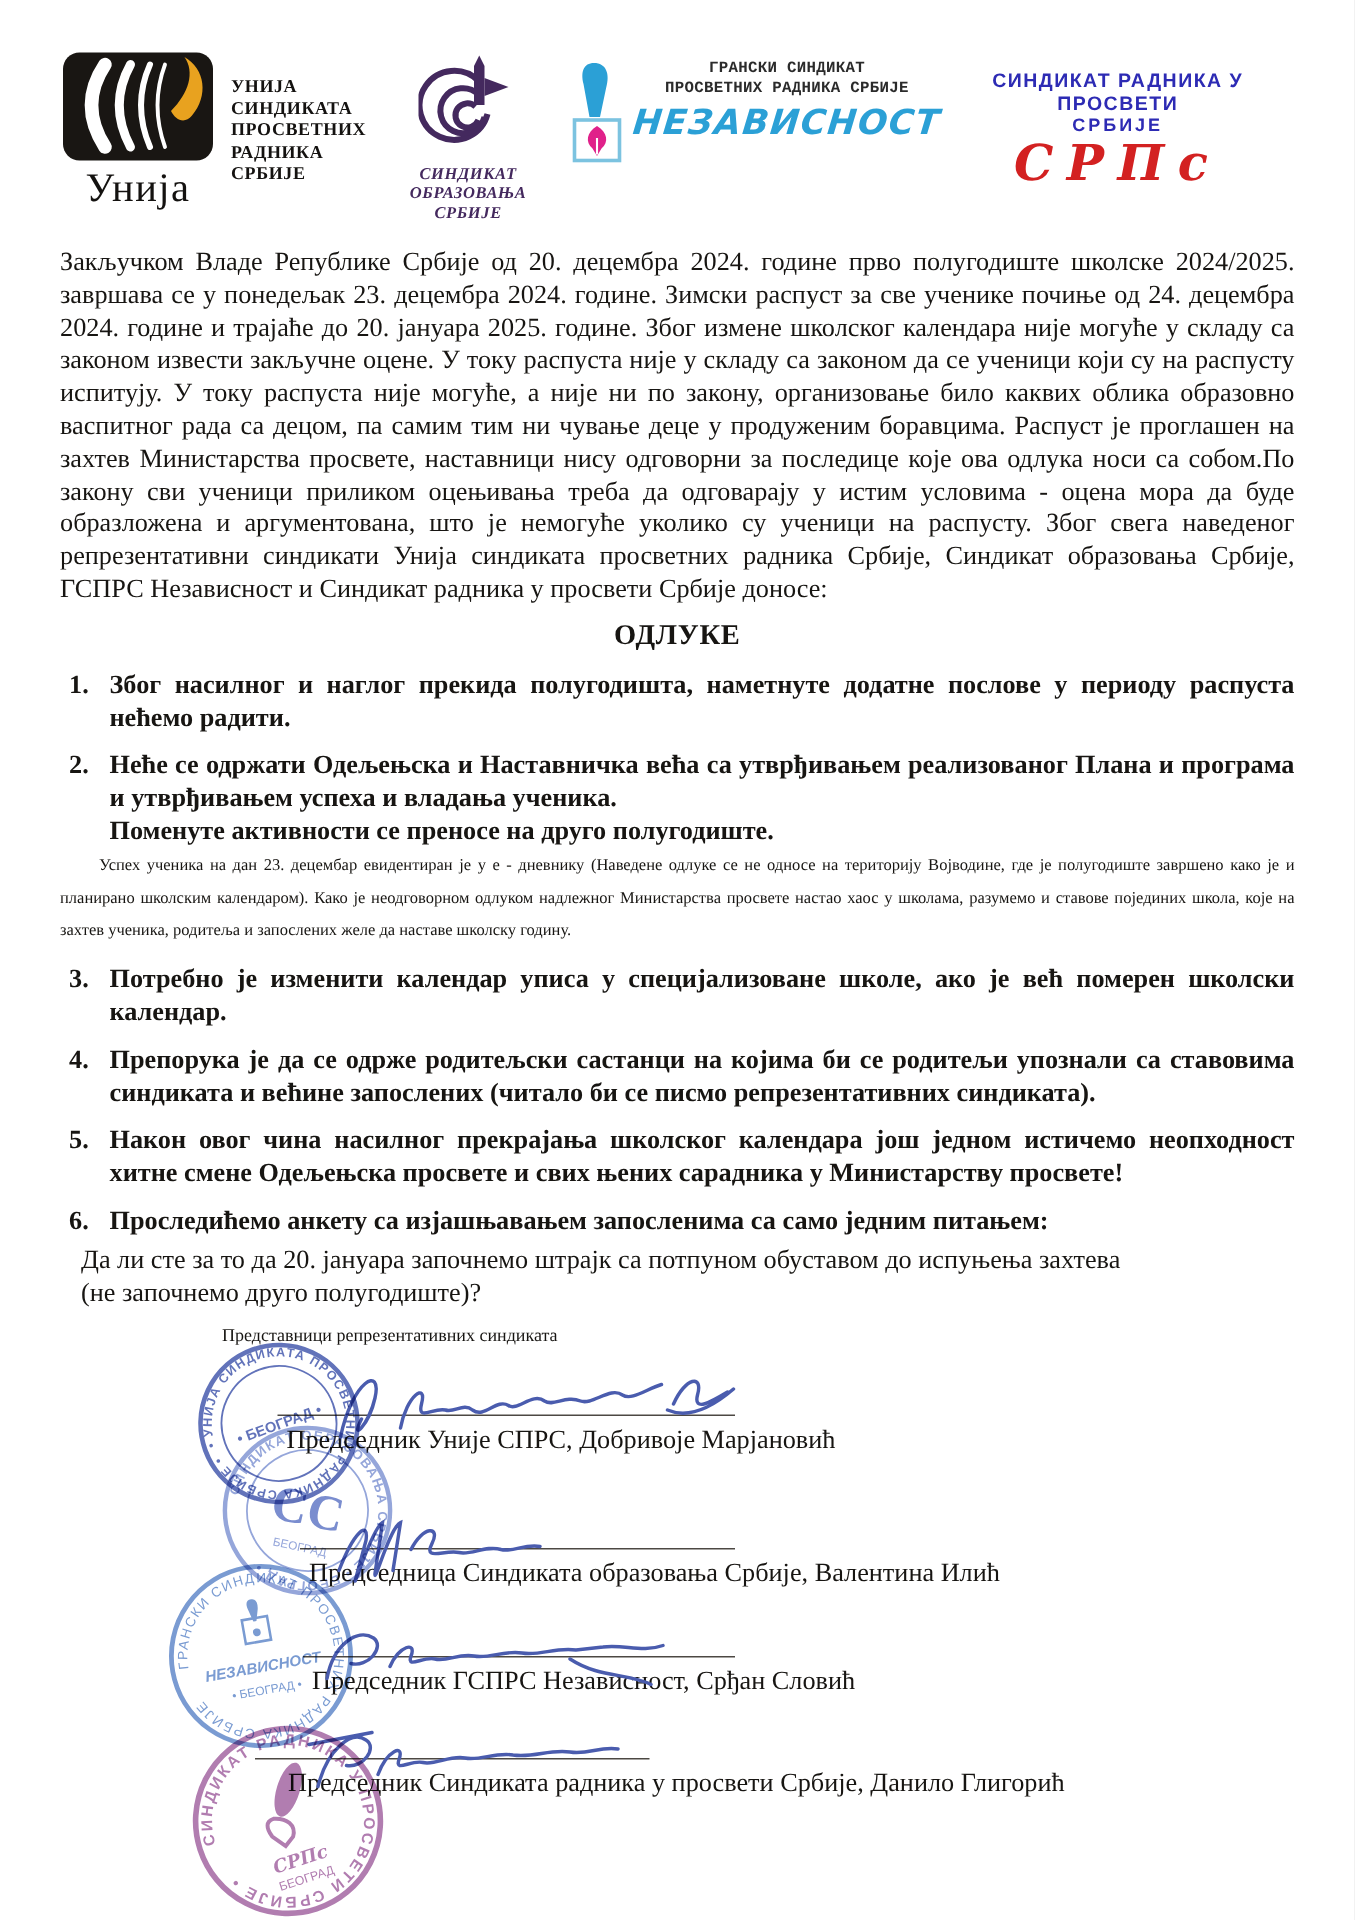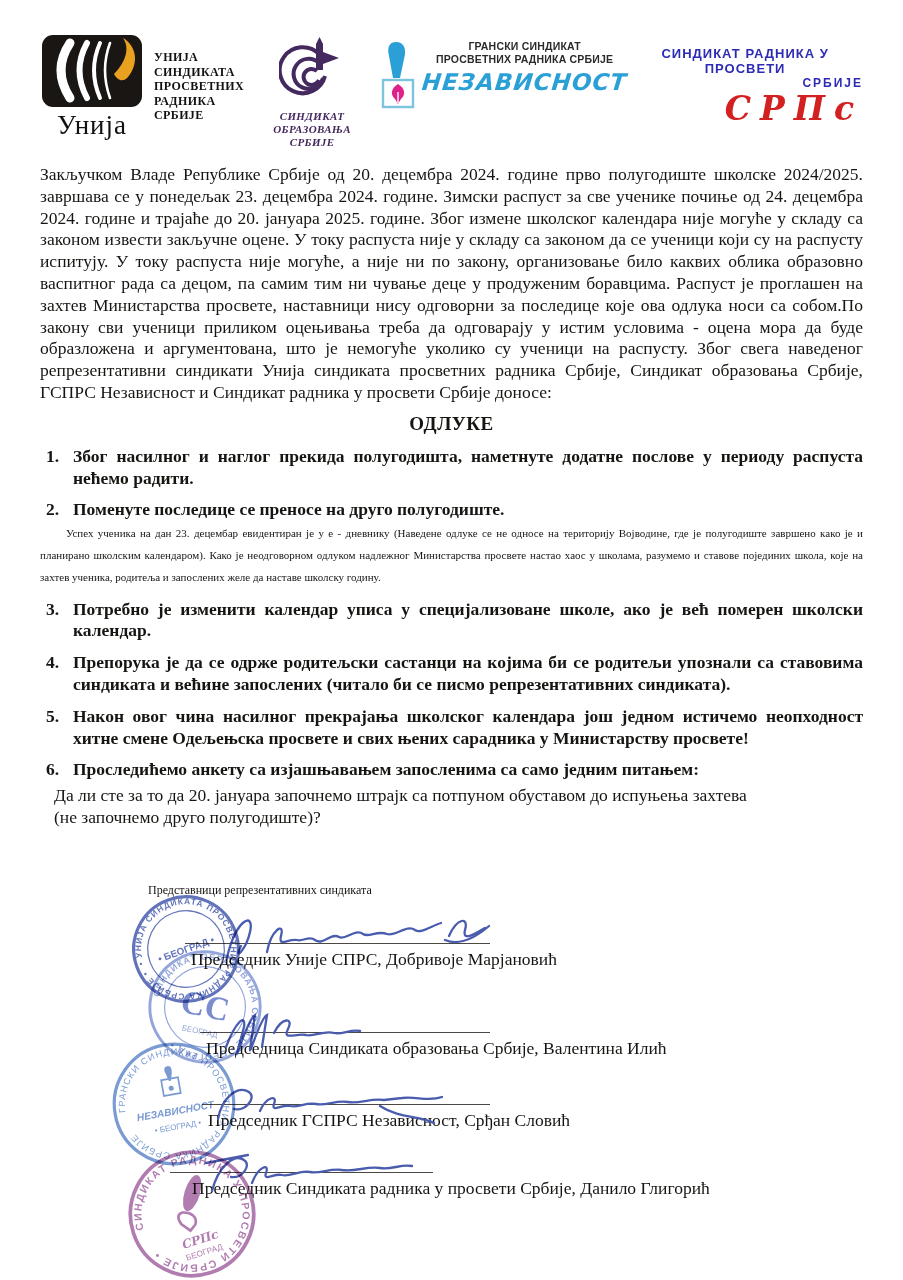--- a/index.html
+++ b/index.html
@@ -17,23 +17,23 @@
   
   .logo-row{display:flex;justify-content:space-between;align-items:flex-start;}
   .logo-unija{display:flex;gap:10px;align-items:flex-start;}
   .unija-mark{display:flex;flex-direction:column;align-items:center;}
   .unija-wordmark{font-family:"Liberation Serif",serif;font-size:27px;letter-spacing:1px;margin-top:-2px;color:#141210;}
   .unija-lines{font-family:"Liberation Serif",serif;font-weight:bold;font-size:12px;line-height:14.5px;letter-spacing:.4px;padding-top:16px;color:#141210;}
   .logo-sos{display:flex;flex-direction:column;align-items:center;margin-top:2px;}
   .sos-caption{font-family:"Liberation Serif",serif;font-weight:bold;font-style:italic;font-size:11px;line-height:13px;color:#44295e;text-align:center;letter-spacing:.4px;margin-top:4px;}
   .logo-nez{display:flex;gap:6px;align-items:flex-start;margin-top:6px;}
   .nez-text{display:flex;flex-direction:column;align-items:center;}
-  .nez-caption{font-family:Liberation Sans, sans-serif;font-weight:bold;font-size:10.5px;line-height:12.5px;color:#2b2b2b;text-align:center;letter-spacing:.2px;}
+  .nez-caption{font-family:Liberation Mono, monospace;font-weight:bold;font-size:10.5px;line-height:12.5px;color:#2b2b2b;text-align:center;letter-spacing:.2px;}
   .nez-wordmark{font-family:"DejaVu Sans",sans-serif;font-weight:bold;font-style:italic;font-size:23px;color:#2ba0d6;letter-spacing:1px;margin-top:4px;transform:skewX(-6deg);}
-  .logo-srps{display:flex;flex-direction:column;align-items:flex-end;margin-top:12px;}
+  .logo-srps{display:flex;flex-direction:column;align-items:center;margin-top:12px;}
   .srps-caption{font-family:"Liberation Sans",sans-serif;font-weight:bold;font-size:13px;line-height:15px;color:#2d2bb4;text-align:center;letter-spacing:1px;}
   .srps-caption2{font-family:"Liberation Sans",sans-serif;font-weight:bold;font-size:12px;color:#2d2bb4;letter-spacing:2px;}
   .srps-wordmark{font-family:"DejaVu Serif",serif;font-style:italic;font-weight:bold;font-size:33px;color:#d32121;letter-spacing:9px;margin-top:-2px;}
 
   
   .intro{font-size:17.5px;line-height:21.8px;text-align:justify;margin:15px 0 0 0;}
   .odluke-title{font-size:19px;font-weight:bold;text-align:center;margin:9px 0 11px 0;letter-spacing:.5px;}
   .item{position:relative;padding-left:33px;margin-bottom:10px;font-weight:bold;font-size:17.5px;line-height:21.8px;text-align:justify;}
   .item .num{position:absolute;left:6px;top:0;font-weight:bold;}
   .item2-plain{font-weight:normal;font-size:11px;line-height:21.8px;text-align:justify;text-indent:26px;margin:0 0 10px 0;}
@@ -121,21 +121,22 @@
 
     <div class="odluke-title">ОДЛУКЕ</div>
 
     <div class="item">
       <span class="num">1.</span>
       <span>Због насилног и наглог прекида полугодишта, наметнуте додатне послове у периоду распуста нећемо радити.</span>
     </div>
 
     <div class="item" style="margin-bottom:2px;">
       <span class="num">2.</span>
-      <div>Поменуте последице се преносе на друго полугодиште.</div>
+      <div>Неће се одржати Одељењска и Наставничка већа са утврђивањем реализованог Плана и програма и утврђивањем успеха и владања ученика.</div>
+      <div>Поменуте активности се преносе на друго полугодиште.</div>
     </div>
     <p class="item2-plain">Успех ученика на дан 23. децембар евидентиран је у е - дневнику (Наведене одлуке се не односе на територију Војводине, где је полугодиште завршено како је и планирано школским календаром). Како је неодговорном одлуком надлежног Министарства просвете настао хаос у школама, разумемо и ставове појединих школа, које на захтев ученика, родитеља и запослених желе да наставе школску годину.</p>
 
     <div class="item">
       <span class="num">3.</span>
       <span>Потребно је изменити календар уписа у специјализоване школе, ако је већ померен школски календар.</span>
     </div>
 
     <div class="item">
       <span class="num">4.</span>

